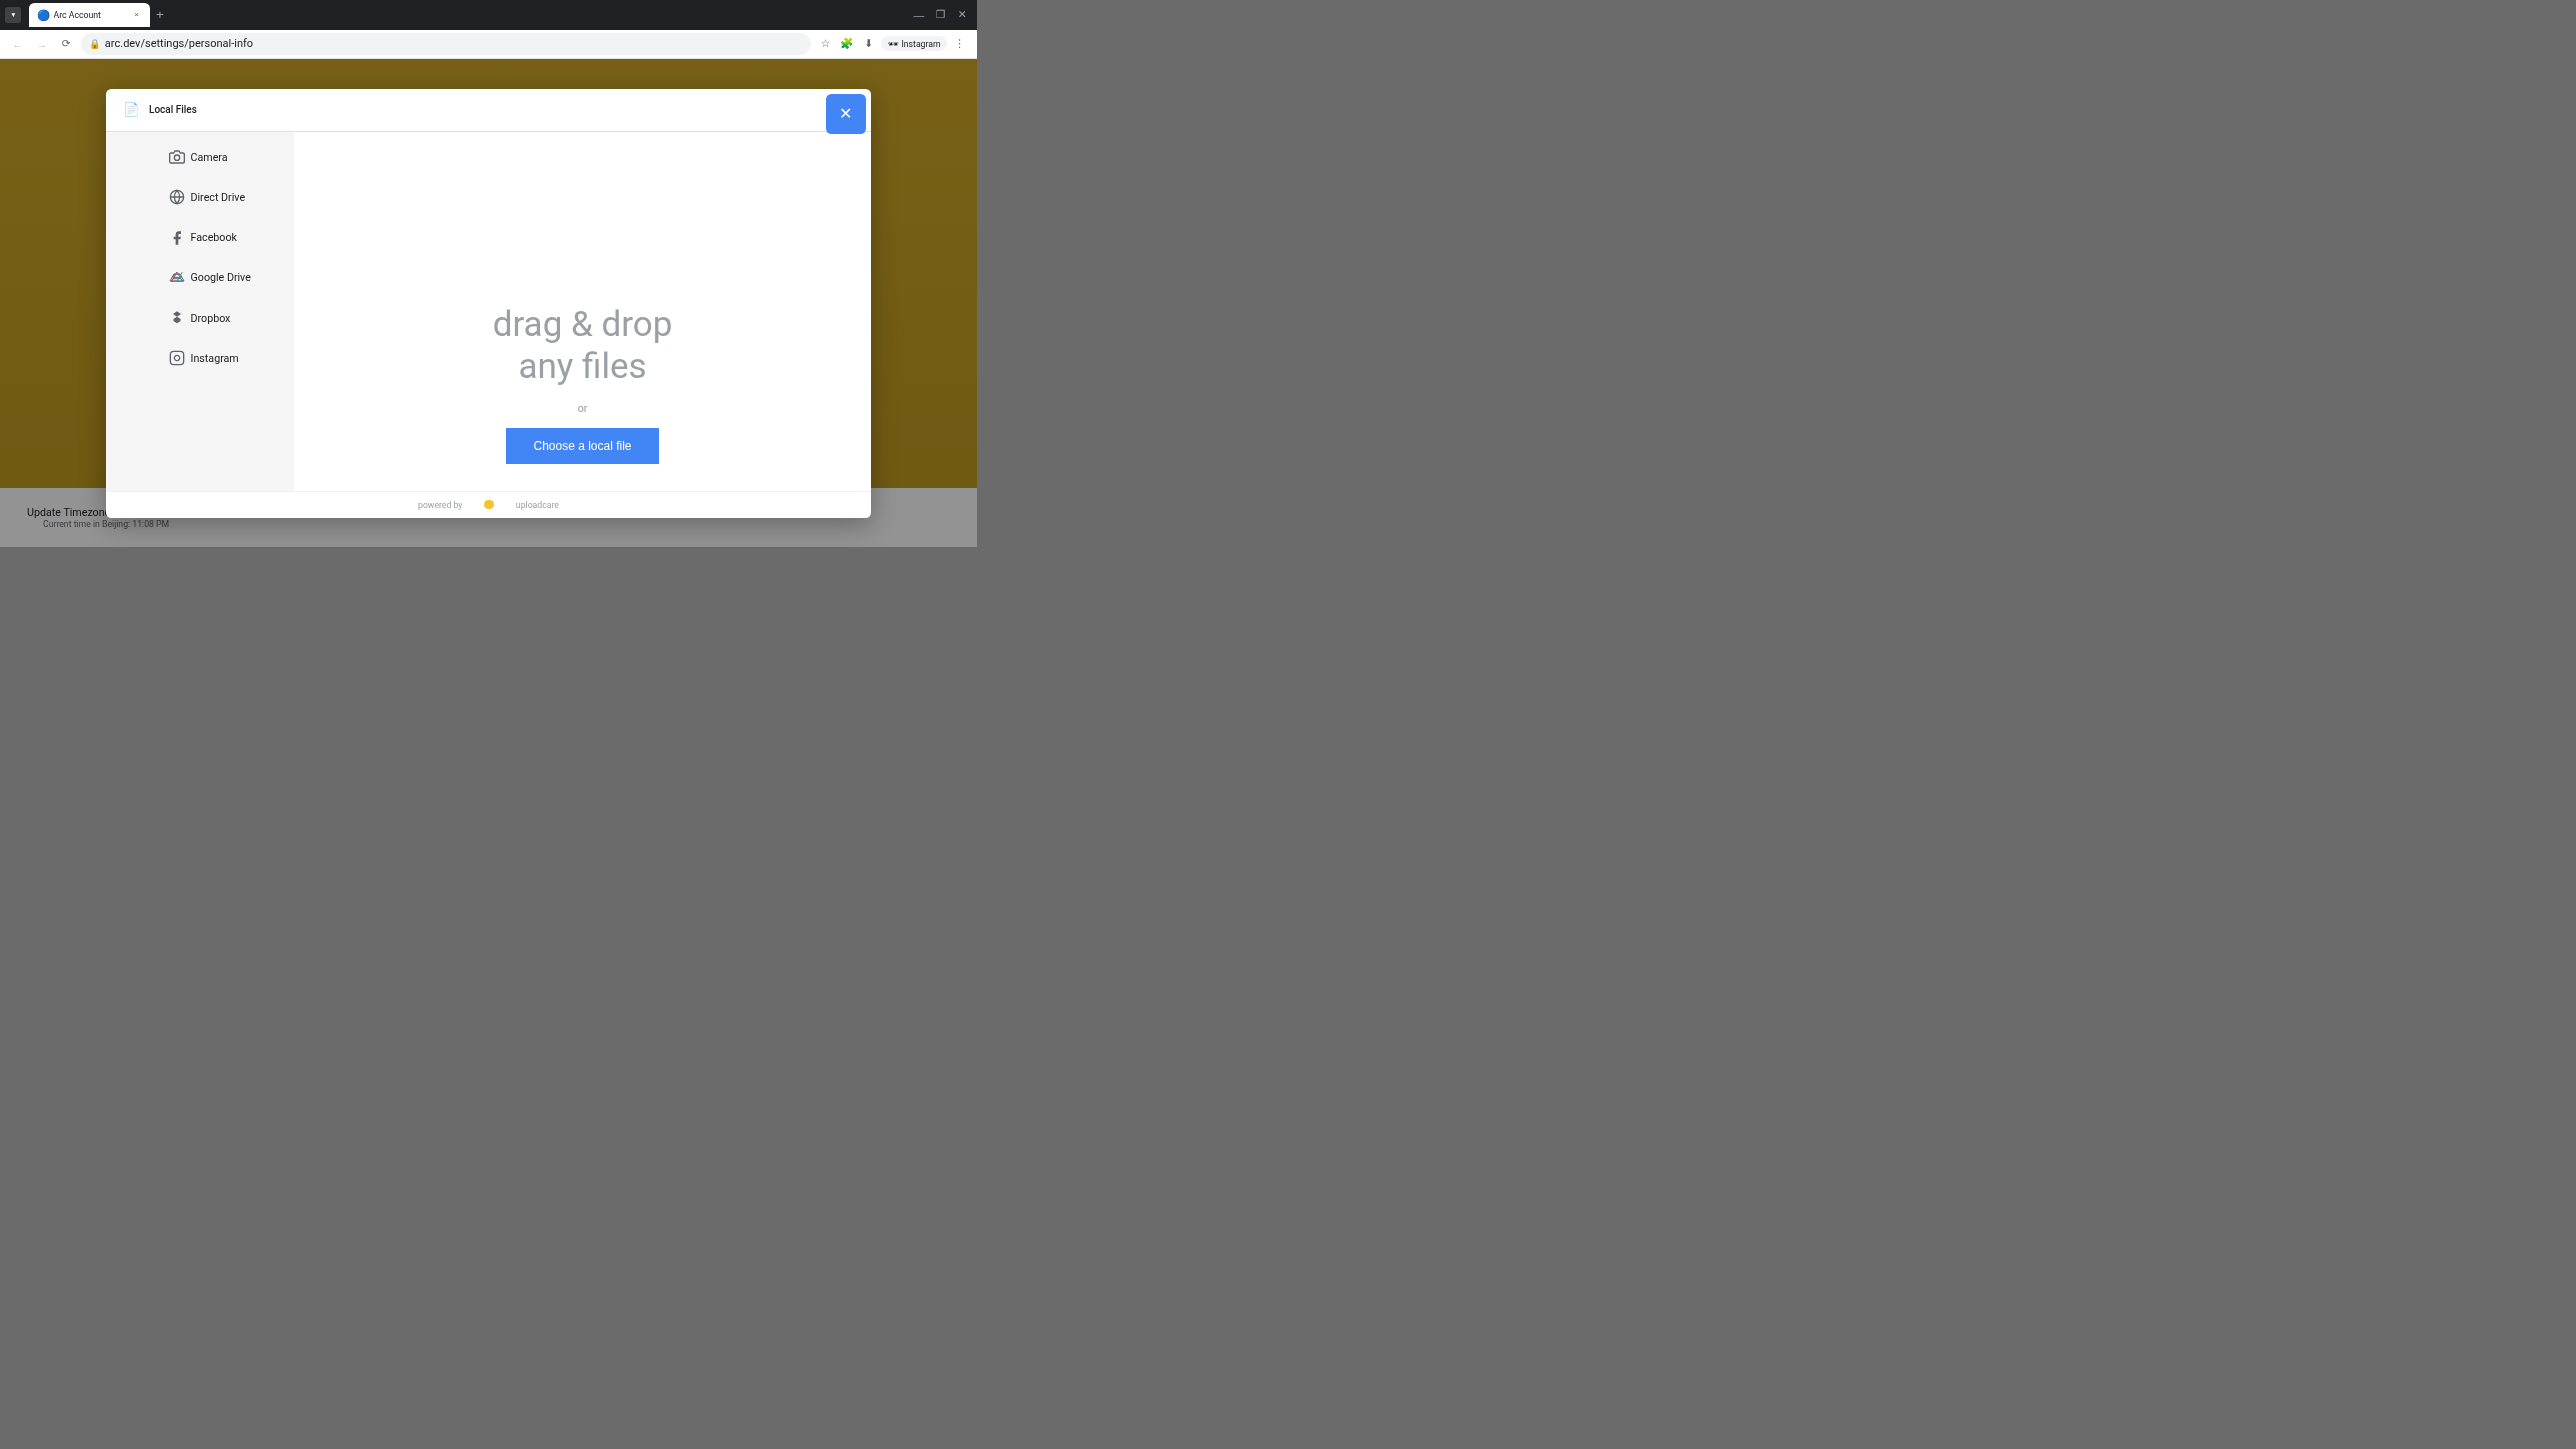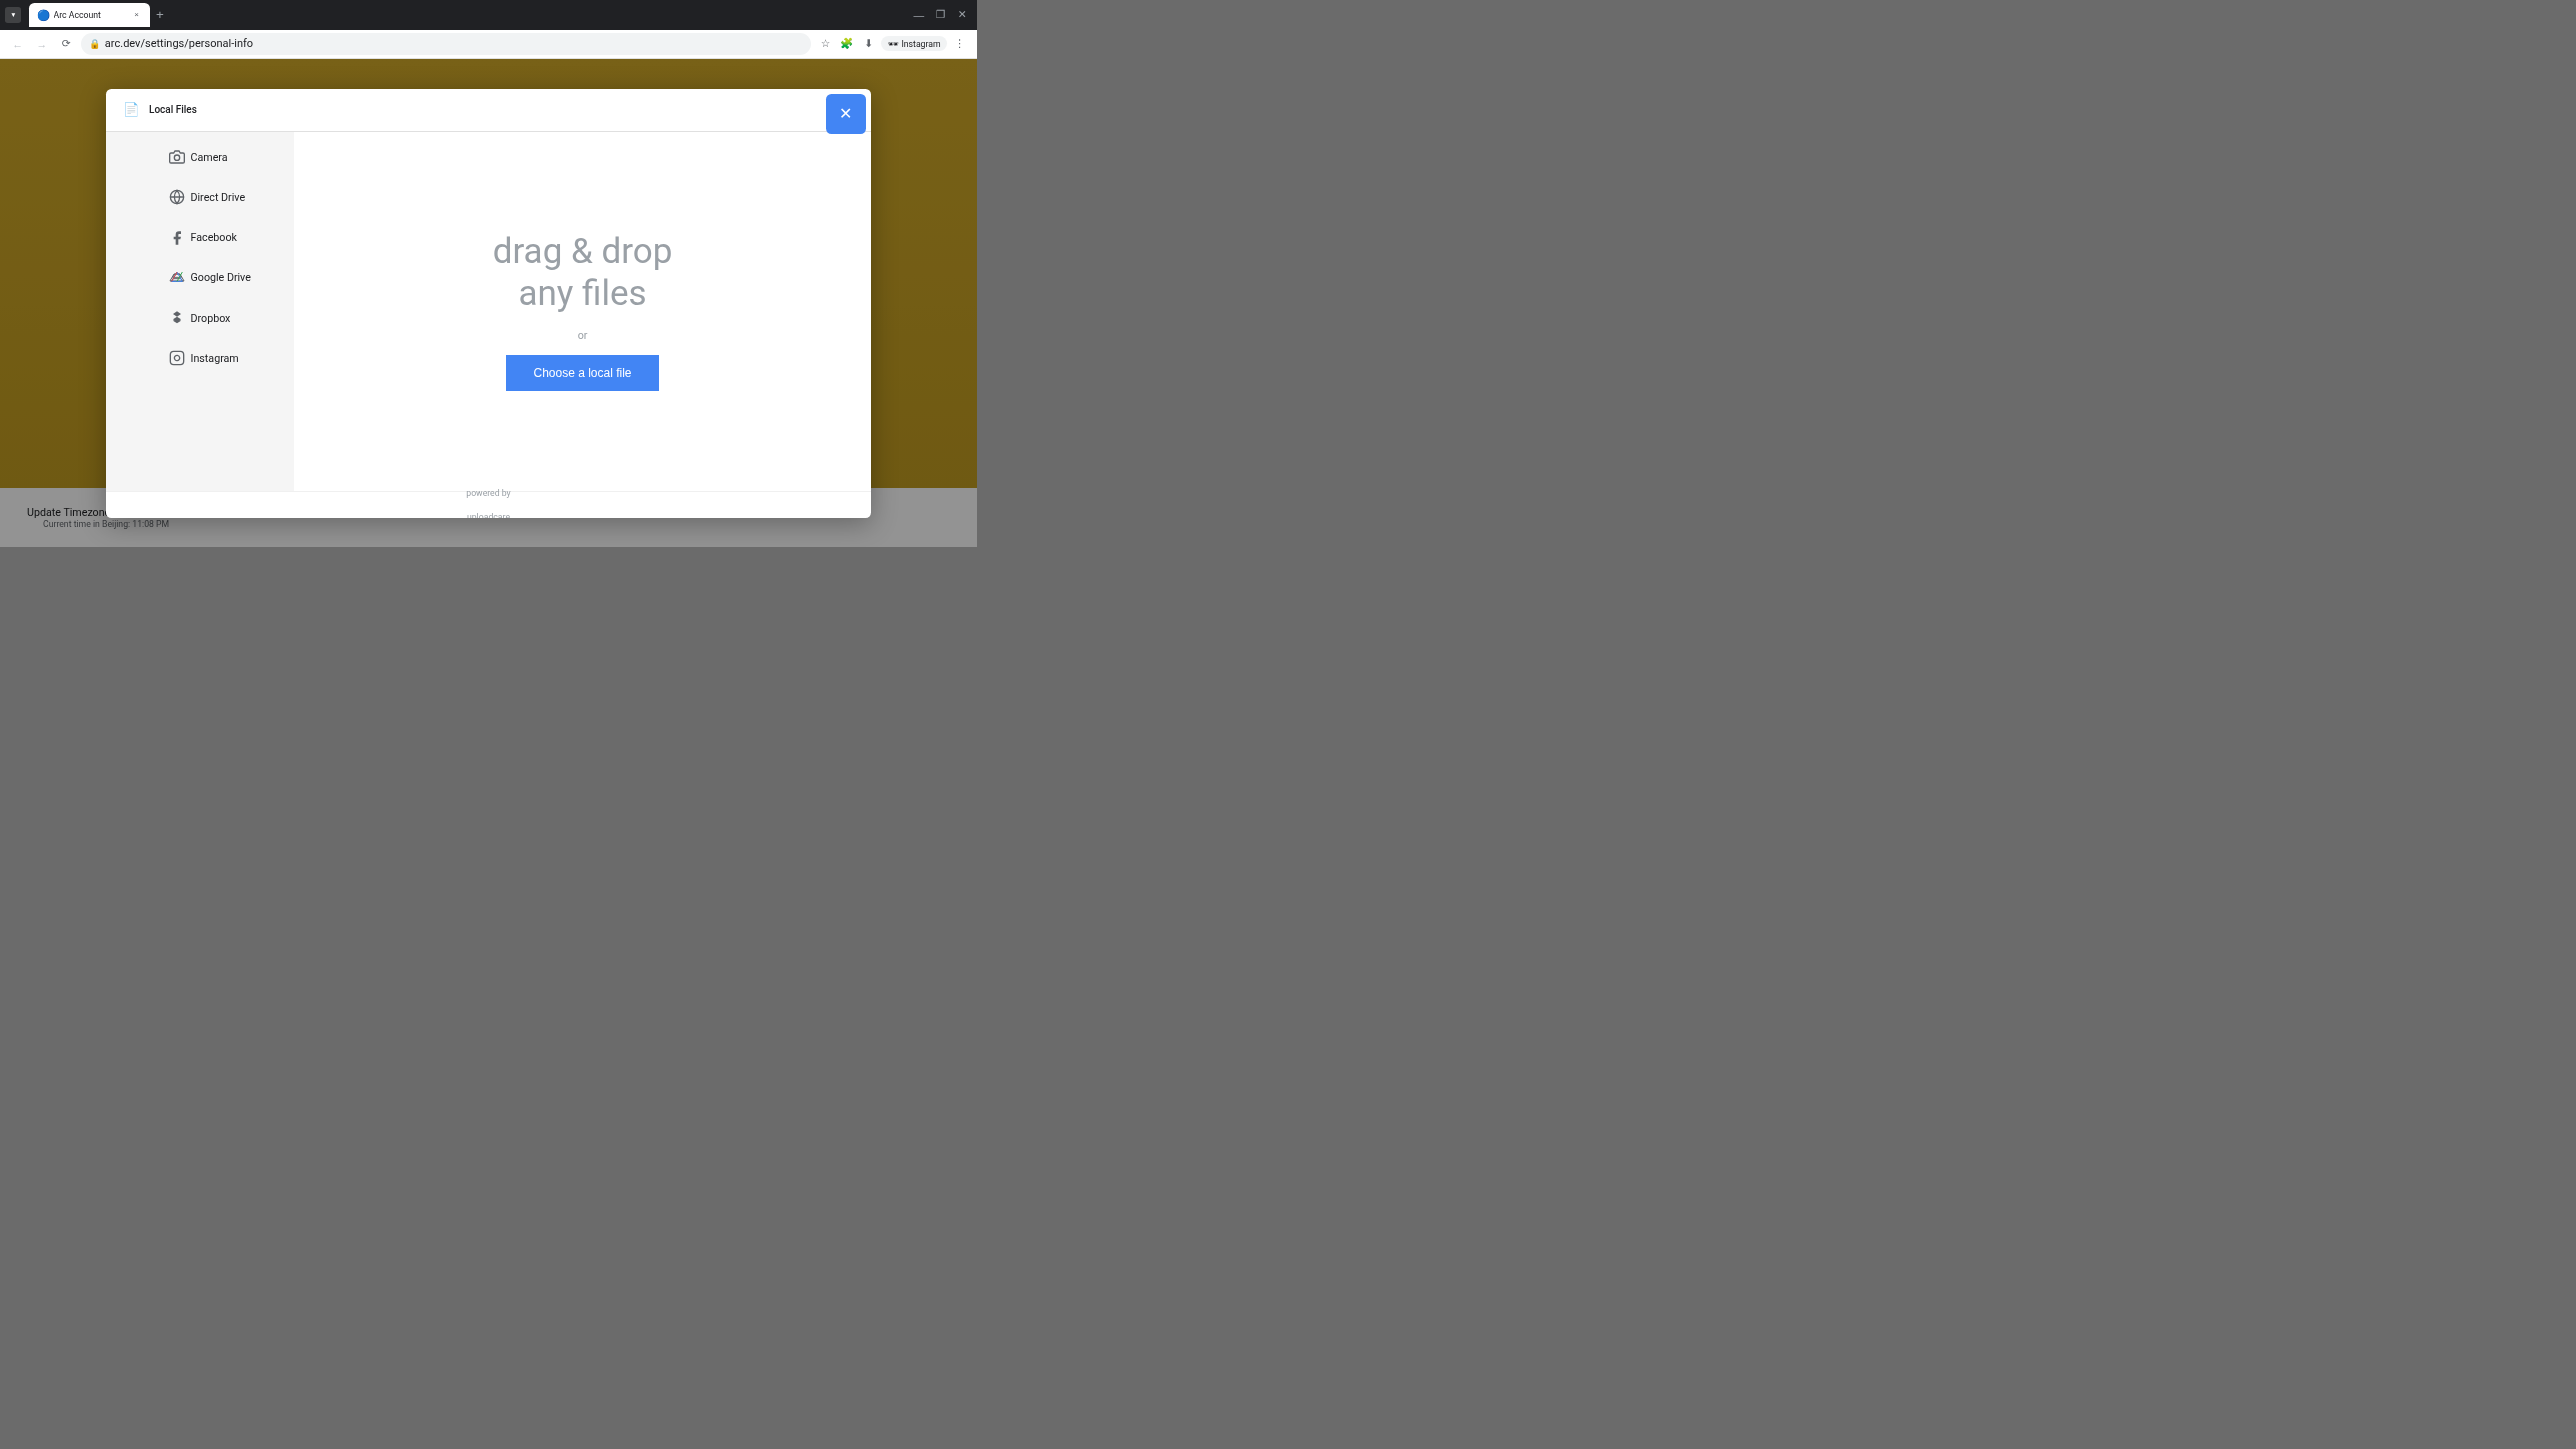--- a/index.html
+++ b/index.html
@@ -343,21 +343,21 @@
       font-size: 10.7px;
       color: #202124;
     }
 
     
     .modal-main {
       flex: 1;
       display: flex;
       flex-direction: column;
       align-items: center;
-      justify-content: center;
+      justify-content: flex-end;
       padding: 27px;
       gap: 13.4px;
     }
 
     .drop-text {
       font-size: 35px;
       color: #9aa0a6;
       text-align: center;
       line-height: 1.2;
       font-weight: 400;
@@ -379,23 +379,22 @@
       font-weight: 500;
     }
 
     
     .modal-footer {
       height: 27px;
       display: flex;
       align-items: center;
       justify-content: center;
       border-top: 0.7px solid #f0f0f0;
-      gap: 7px;
+      gap: 22px;
       flex-shrink: 0;
-      flex-direction: column;
     }
 
     .powered-by-text {
       font-size: 8.7px;
       color: #9aa0a6;
     }
 
     .uploadcare-dot {
       width: 9.4px;
       height: 9.4px;

